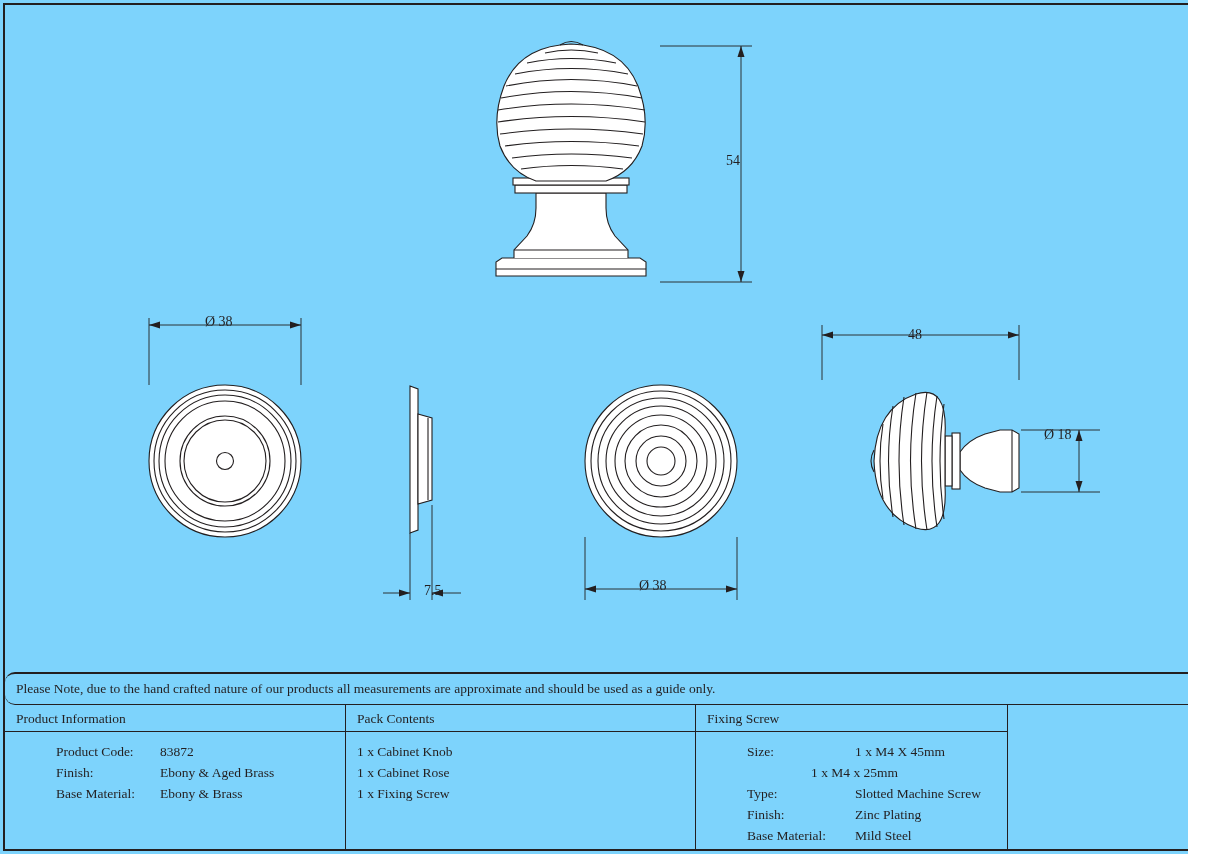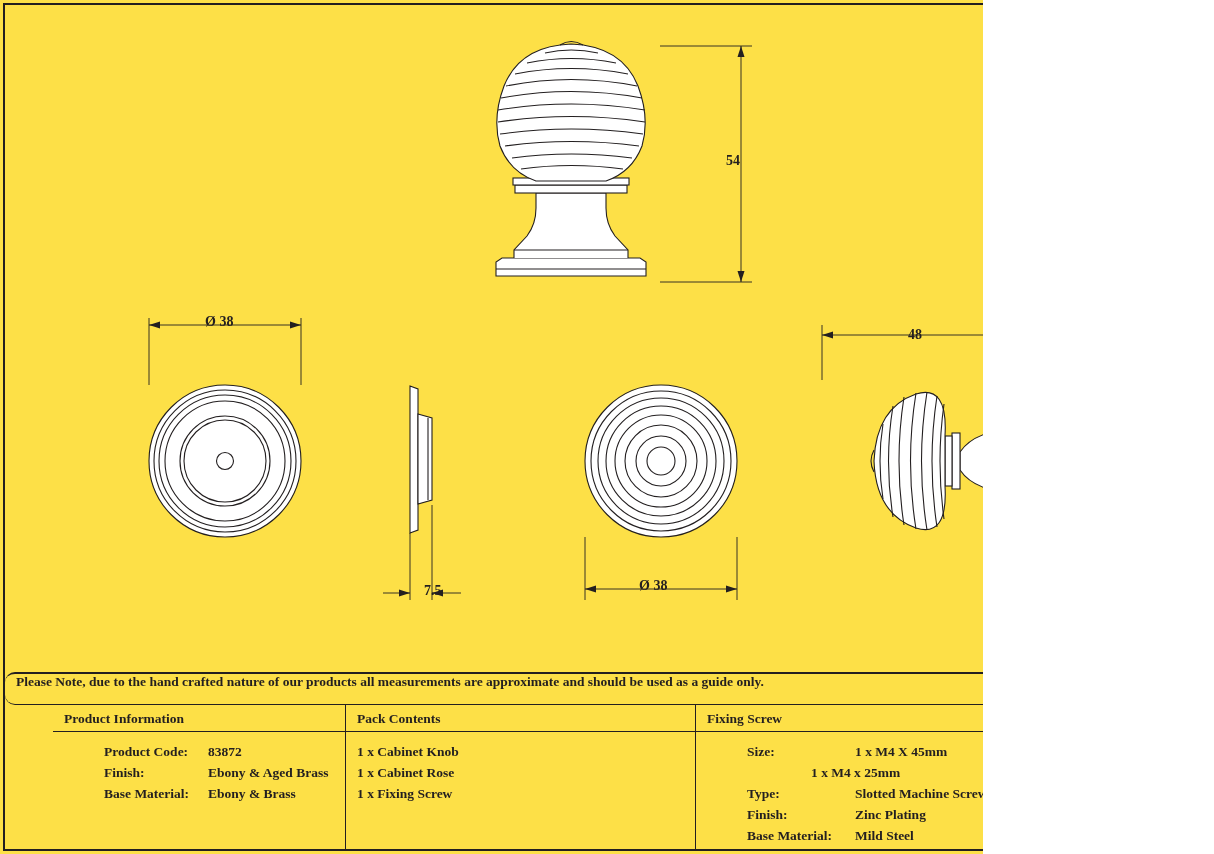--- a/index.html
+++ b/index.html
@@ -6,26 +6,25 @@
     margin: 0;
     padding: 0;
     background: #ffffff;
   }
   body {
     font-family: "Liberation Serif", serif;
     color: #231f20;
   }
   #sheet {
     position: relative;
-    width: 983px;
+    width: 1188px;
     height: 854px;
-    background: #fde047;
+    background: #7dd3fc;
     overflow: hidden;
     box-sizing: border-box;
-    font-weight: bold;
   }
   .frame {
     position: absolute;
     left: 3px;
     top: 3px;
     width: 1208px;
     height: 848px;
     border: 2px solid #231f20;
     box-sizing: border-box;
   }
@@ -52,20 +51,21 @@
   .note-row {
     position: absolute;
     left: 5px;
     top: 672px;
     width: 1204px;
     height: 33px;
     border-top: 2px solid #231f20;
     border-bottom: 1px solid #231f20;
     box-sizing: border-box;
     display: flex;
+    align-items: center;
     border-radius: 10px;
   }
   .note-text {
     font-family: "Liberation Serif", serif;
     font-size: 13.5px;
     padding-left: 11px;
     color: #231f20;
   }
   
   .info-table {
@@ -76,21 +76,21 @@
     height: 144px;
     display: flex;
     box-sizing: border-box;
   }
   .col {
     box-sizing: border-box;
     border-right: 1px solid #231f20;
     position: relative;
   }
   .col:last-child { border-right: none; }
-  .col-a { width: 341px; padding-left: 48px; }
+  .col-a { width: 341px; }
   .col-b { width: 350px; }
   .col-c { width: 312px; }
   .col-d { flex: 1; }
   .col-head {
     height: 27px;
     line-height: 27px;
     font-size: 13.5px;
     padding-left: 11px;
     border-bottom: 1px solid #231f20;
     box-sizing: border-box;

